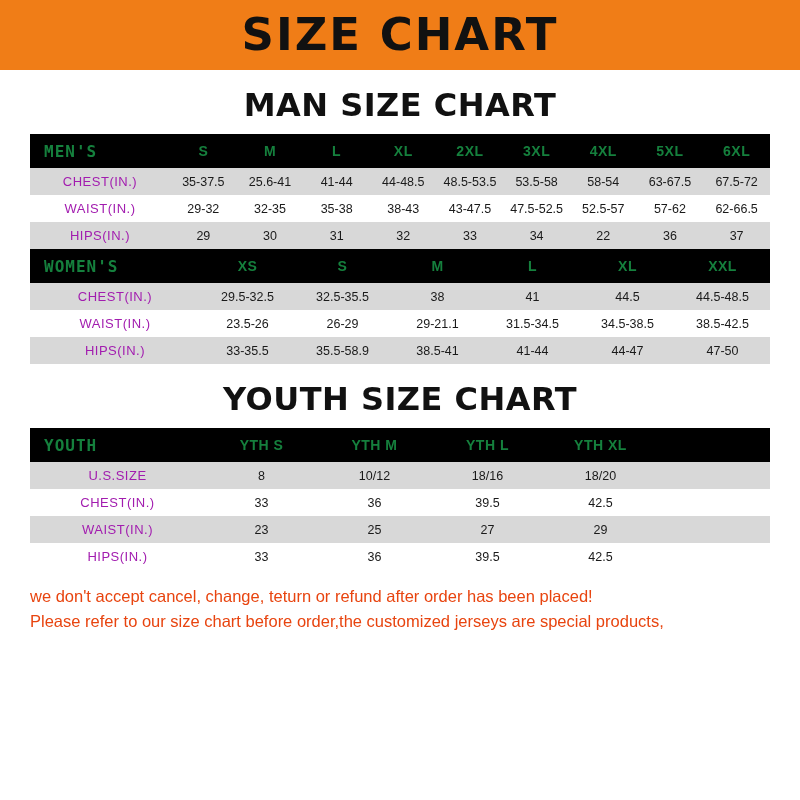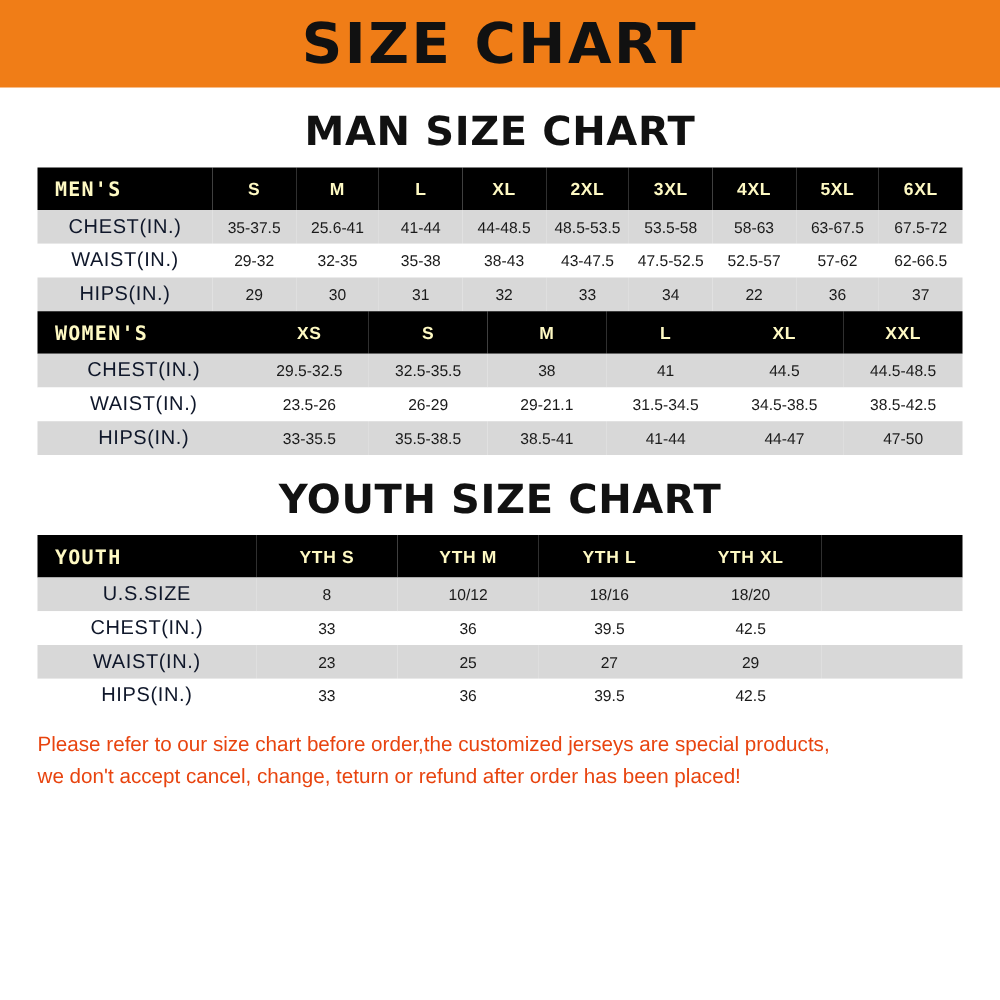--- a/index.html
+++ b/index.html
@@ -69,43 +69,43 @@
   table.chart th, table.chart td {
     text-align: center;
     font-size: 12.5px;
     color: #1a1a1a;
     padding: 0;
     height: 27px;
     font-family: "Liberation Sans", sans-serif;
   }
   table.chart thead th {
     background: #000000;
-    color: #fef9c3;
+    color: #15803d;
     height: 34px;
     font-size: 14px;
     font-weight: bold;
     letter-spacing: 0.5px;
   }
   table.chart thead th.rowlabel {
     font-family: "DejaVu Sans Mono", monospace;
     font-size: 16px;
     text-align: left;
     padding-left: 14px;
     letter-spacing: 1px;
   }
   table.chart tbody tr.odd td {
     background: #d8d8d8;
   }
   table.chart tbody tr.even td {
     background: #ffffff;
   }
   table.chart tbody td.rowlabel {
-    font-size: 16px;
+    font-size: 13px;
     letter-spacing: 0.5px;
-    color: #0f172a;
+    color: #a21caf;
     text-align: center;
   }
   
   .men col.c0 { width: 140px; }
   .women col.c0 { width: 170px; }
   .youth col.c0 { width: 175px; }
 
   .footnote {
     width: 740px;
     margin: 14px auto 0 auto;
@@ -157,21 +157,21 @@
       </thead>
       <tbody>
         <tr class="odd">
           <td class="rowlabel">CHEST(IN.)</td>
           <td>35-37.5</td>
           <td>25.6-41</td>
           <td>41-44</td>
           <td>44-48.5</td>
           <td>48.5-53.5</td>
           <td>53.5-58</td>
-          <td>58-63</td>
+          <td>58-54</td>
           <td>63-67.5</td>
           <td>67.5-72</td>
         </tr>
         <tr class="even">
           <td class="rowlabel">WAIST(IN.)</td>
           <td>29-32</td>
           <td>32-35</td>
           <td>35-38</td>
           <td>38-43</td>
           <td>43-47.5</td>
@@ -233,21 +233,21 @@
           <td>23.5-26</td>
           <td>26-29</td>
           <td>29-21.1</td>
           <td>31.5-34.5</td>
           <td>34.5-38.5</td>
           <td>38.5-42.5</td>
         </tr>
         <tr class="odd">
           <td class="rowlabel">HIPS(IN.)</td>
           <td>33-35.5</td>
-          <td>35.5-38.5</td>
+          <td>35.5-58.9</td>
           <td>38.5-41</td>
           <td>41-44</td>
           <td>44-47</td>
           <td>47-50</td>
         </tr>
       </tbody>
     </table>
   </div>
 
   <div class="section">
@@ -302,17 +302,17 @@
           <td>36</td>
           <td>39.5</td>
           <td>42.5</td>
           <td></td>
         </tr>
       </tbody>
     </table>
   </div>
 
   <div class="footnote">
+    <div>we don't accept cancel, change, teturn or refund after order has been placed!</div>
     <div>Please refer to our size chart before order,the customized jerseys are special products,</div>
-    <div>we don't accept cancel, change, teturn or refund after order has been placed!</div>
   </div>
 
 </div>
 
 </body></html>

